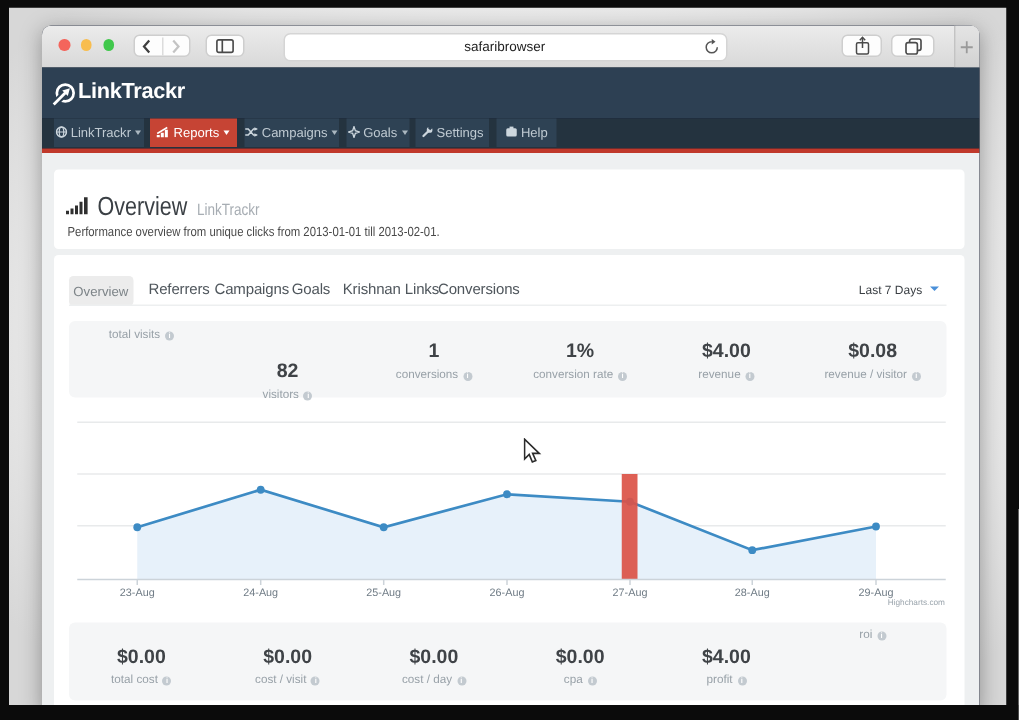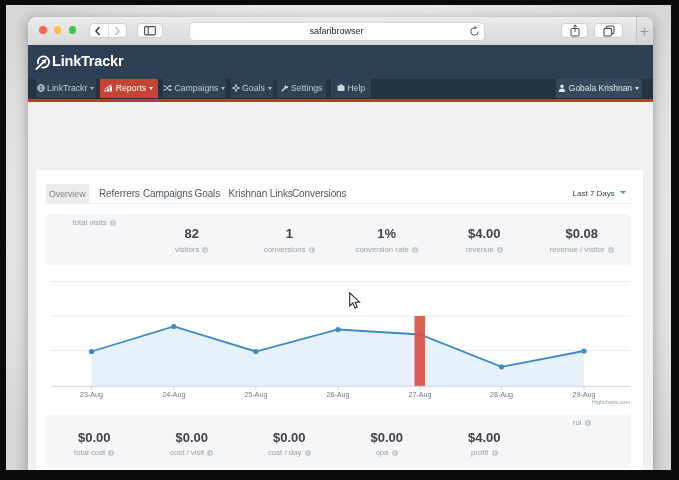--- a/index.html
+++ b/index.html
@@ -106,42 +106,49 @@
       </svg> Goals<span class="caret"></span></div>
   <div class="ni" style="left:249px;width:49px"><svg width="8" height="8" viewBox="0 0 8 8" style="vertical-align:-1px">
         <circle cx="5.4" cy="2.6" r="1.9" fill="#ccd6dd"></circle>
         <rect x="4.7" y="0.2" width="2.2" height="2.2" fill="#2e4254" transform="rotate(45 5.8 1.3)"></rect>
         <line x1="1.3" y1="6.7" x2="4.2" y2="3.8" stroke="#ccd6dd" stroke-width="1.5" stroke-linecap="round"></line>
       </svg> Settings</div>
   <div class="ni" style="left:303px;width:40px"><svg width="8" height="8" viewBox="0 0 8 8" style="vertical-align:-1px">
         <rect x="0.5" y="1.5" width="7" height="5.5" rx="1" fill="#ccd6dd"></rect>
         <rect x="2.7" y="0.4" width="2.6" height="2" fill="#ccd6dd"></rect>
       </svg> Help</div>
-  <div class="ni" style="left:528px;width:85.5px;background:#36495c;border-radius:3px 3px 0 0;color:#dfe6ea;font-size:8.5px"><svg width="8" height="8" viewBox="0 0 8 8" style="vertical-align:-1px">
-        <circle cx="4" cy="2.3" r="1.8" fill="#dfe6ea"></circle>
-        <path d="M0.8,8 C0.8,5.6 2.2,4.6 4,4.6 C5.8,4.6 7.2,5.6 7.2,8 Z" fill="#dfe6ea"></path>
-      </svg> Gobala Krishnan<span class="caret" style="border-top-color:#dfe6ea"></span></div>
   <div class="abs" id="redline"></div>
 
   <div class="abs" id="page">
+    <div class="abs" id="card1">
+      <svg class="abs" style="left:8px;top:17.5px" width="15" height="13" viewBox="0 0 15 13">
+          <rect x="0" y="10.5" width="2" height="2.5" fill="#2f2f2f"></rect>
+          <rect x="3" y="9" width="2" height="4" fill="#2f2f2f"></rect>
+          <rect x="6" y="7" width="2" height="6" fill="#2f2f2f"></rect>
+          <rect x="9" y="4.5" width="2" height="8.5" fill="#2f2f2f"></rect>
+          <rect x="12" y="1.5" width="2.4" height="11.5" fill="#2f2f2f"></rect>
+        </svg>
+      <div class="abs" style="left:28.5px;top:14.5px;font-size:17.5px;color:#3b4045;transform:scaleX(0.82);transform-origin:0 0;white-space:nowrap">Overview <span style="font-size:11px;color:#a7adb3;margin-left:3px">LinkTrackr</span></div>
+      <div class="abs" style="left:8.5px;top:36px;font-size:8.8px;color:#4a4a4a;transform:scaleX(0.86);transform-origin:0 0;white-space:nowrap">Performance overview from unique clicks from 2013-01-01 till 2013-02-01.</div>
+    </div>
     <div class="abs" id="panel">
       <div class="abs" id="pill">Overview</div>
       <div class="tab" style="left:63px">Referrers</div>
       <div class="tab" style="left:107px">Campaigns</div>
       <div class="tab" style="left:158.5px">Goals</div>
       <div class="tab" style="left:192.5px">Krishnan Links</div>
       <div class="tab" style="left:256px">Conversions</div>
       <div class="abs" id="last7">Last 7 Days <span class="caret" style="border-top-color:#4a90d9;border-left-width:3.2px;border-right-width:3.2px;border-top-width:3.8px"></span></div>
       <div class="abs" id="tabline"></div>
       <div class="scard" style="top:44.5px;height:51.3px">
         <div class="sc">
             <div class="lbl">total visits <span class="info">i</span></div>
           </div>
         <div class="sc">
-            <div class="num" style="margin-top:12px">82</div>
+            <div class="num" style="margin-top:25px">82</div>
             <div class="lbl">visitors <span class="info">i</span></div>
           </div>
         <div class="sc">
             <div class="num" style="margin-top:12px">1</div>
             <div class="lbl">conversions <span class="info">i</span></div>
           </div>
         <div class="sc">
             <div class="num" style="margin-top:12px">1%</div>
             <div class="lbl">conversion rate <span class="info">i</span></div>
           </div>

